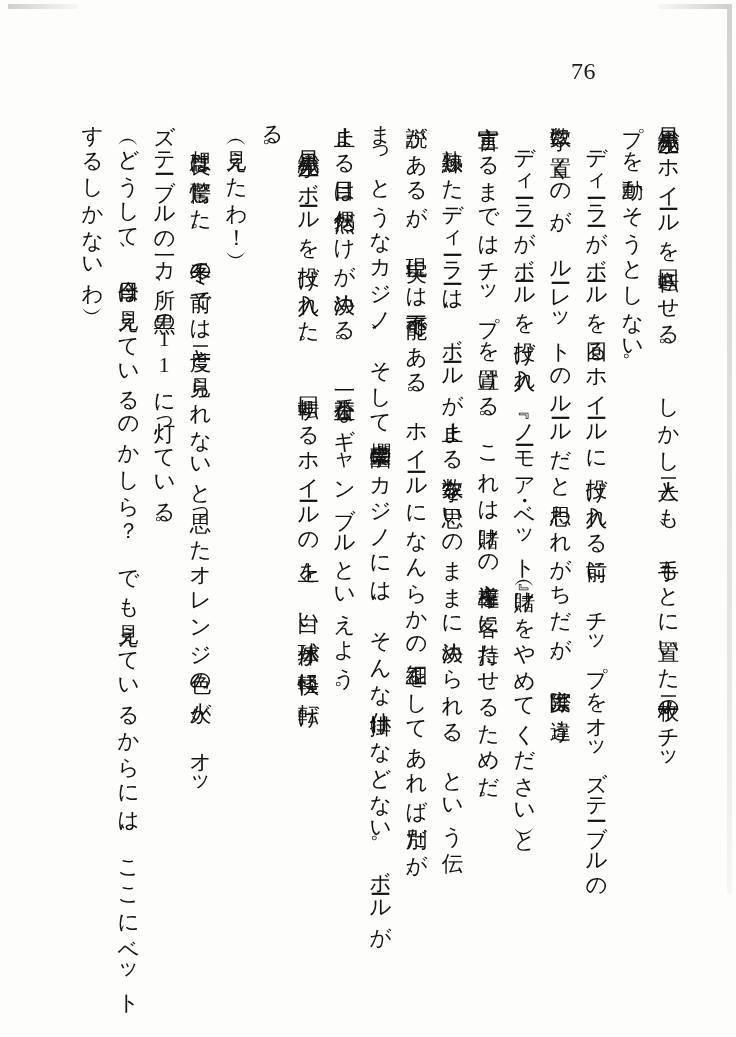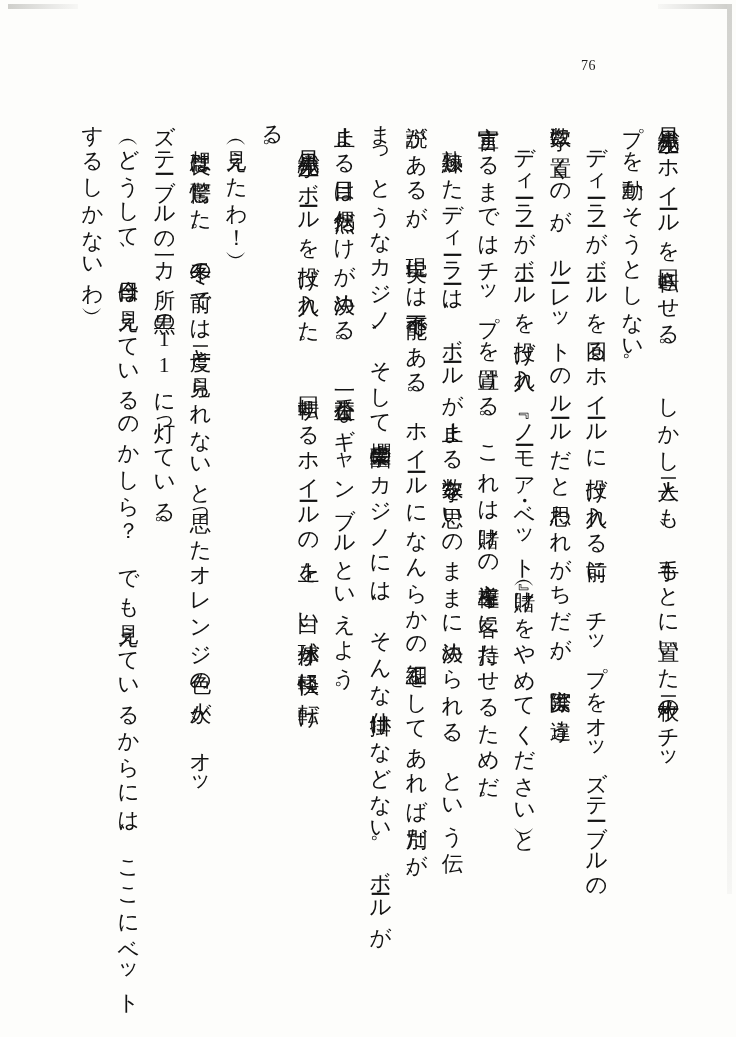--- a/index.html
+++ b/index.html
@@ -42,21 +42,21 @@
     top: 4px;
     width: 5px;
     height: 890px;
     background: linear-gradient(180deg,#d2d2ce 0%, #e6e6e3 75%, #f6f6f4 100%);
   }
 
   #page-number {
     position: absolute;
     top: 58px;
     right: 140px;
-    font-size: 14px;
+    font-size: 24px;
     letter-spacing: 0.5px;
     color: #1a1a1a;
   }
 
   
   #text-block {
     position: absolute;
     top: 110px;
     right: 58px;
     left: 58px;

